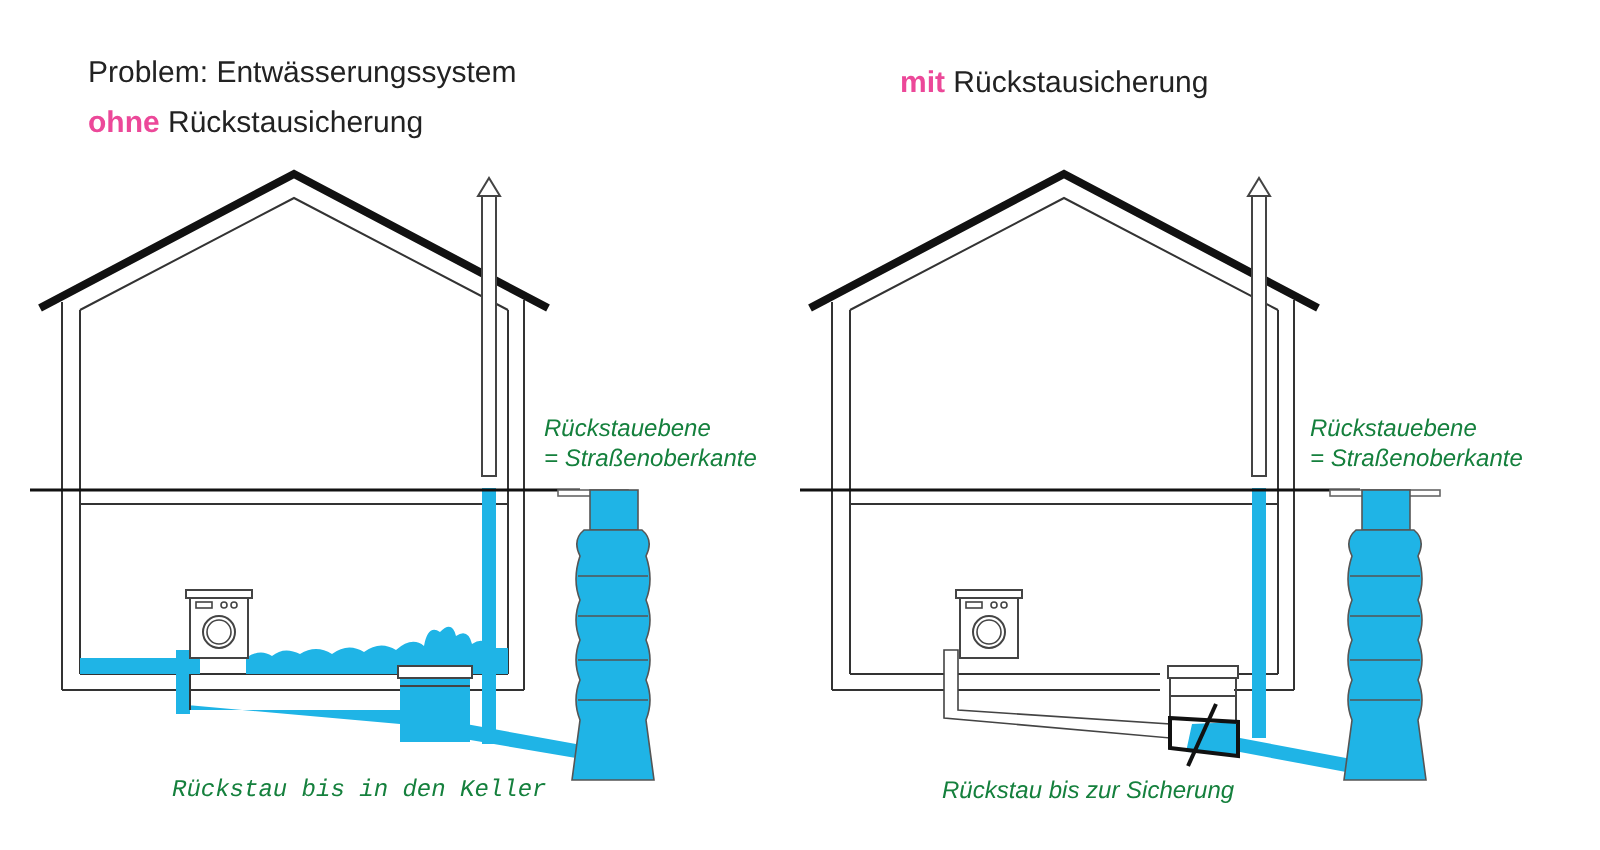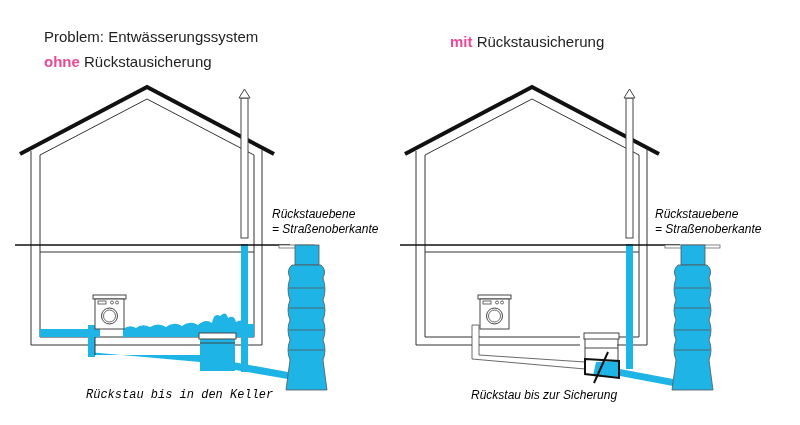--- a/index.html
+++ b/index.html
@@ -1,19 +1,19 @@
 <!DOCTYPE html>
 <html><head>
 <meta charset="utf-8">
 <style>
   html,body{margin:0;padding:0;background:#fff;}
   body{width:800px;height:425px;position:relative;overflow:hidden;font-family:"Liberation Sans",sans-serif;}
   .title{position:absolute;font-size:15px;color:#222;line-height:20px;}
   .title b{font-weight:bold;color:#ec4899;text-align:right;}
-  .lbl{position:absolute;font-size:12px;font-style:italic;color:#000000;line-height:15px;}
+  .lbl{position:absolute;font-size:12px;font-style:italic;color:#15803d;line-height:15px;}
   svg{position:absolute;left:0;top:0;}
 </style>
 </head>
 <body>
 
 <div class="title" style="left:44px;top:27px;">
   <div>Problem: Entwässerungssystem</div>
   <div style="margin-top:5px;"><b>ohne</b><span> Rückstausicherung</span></div>
 </div>
 <div class="title" style="left:429px;top:27px;">

